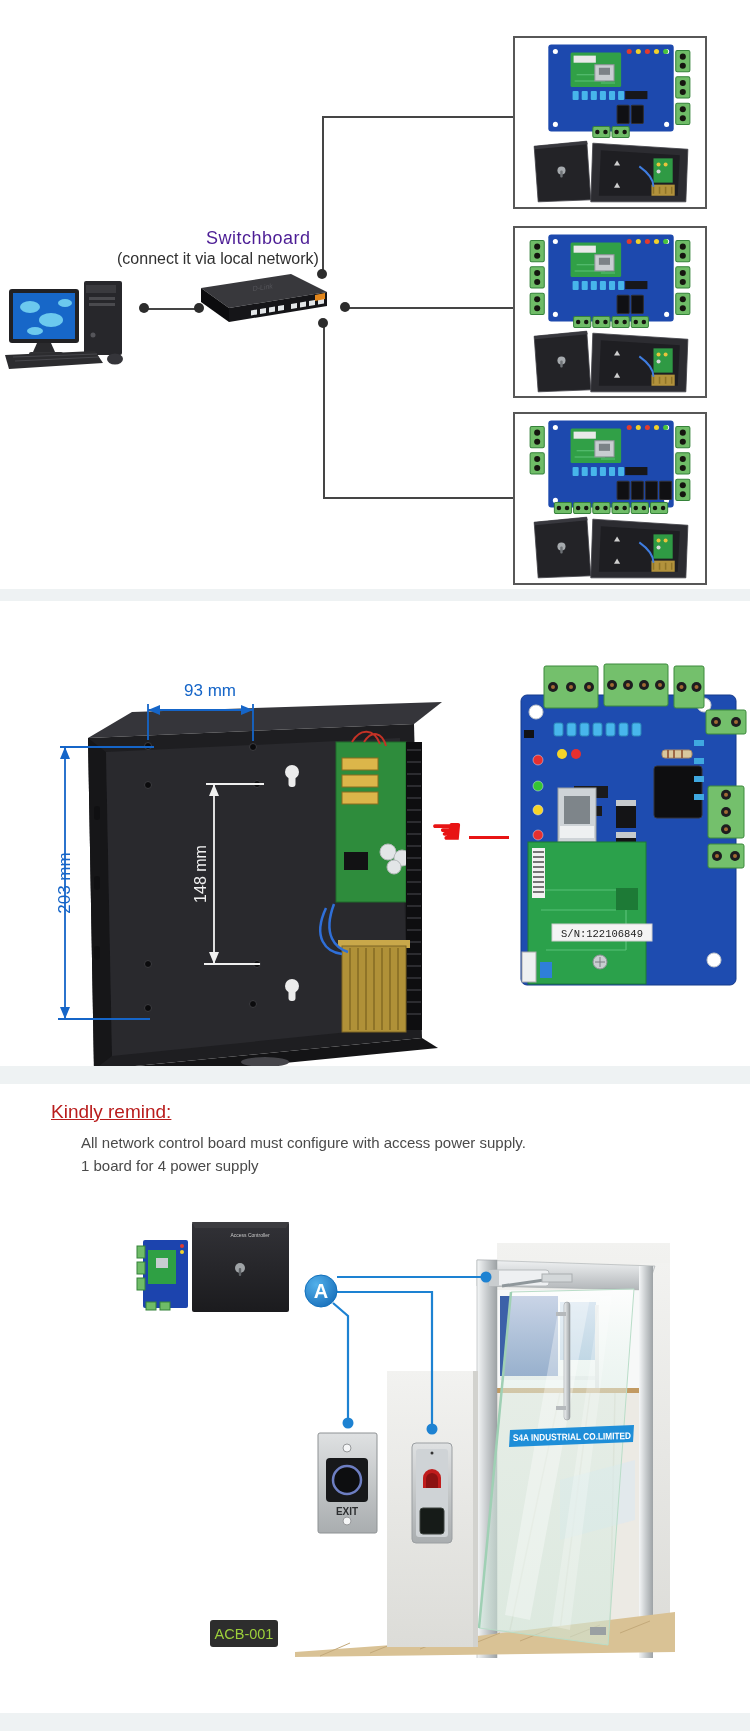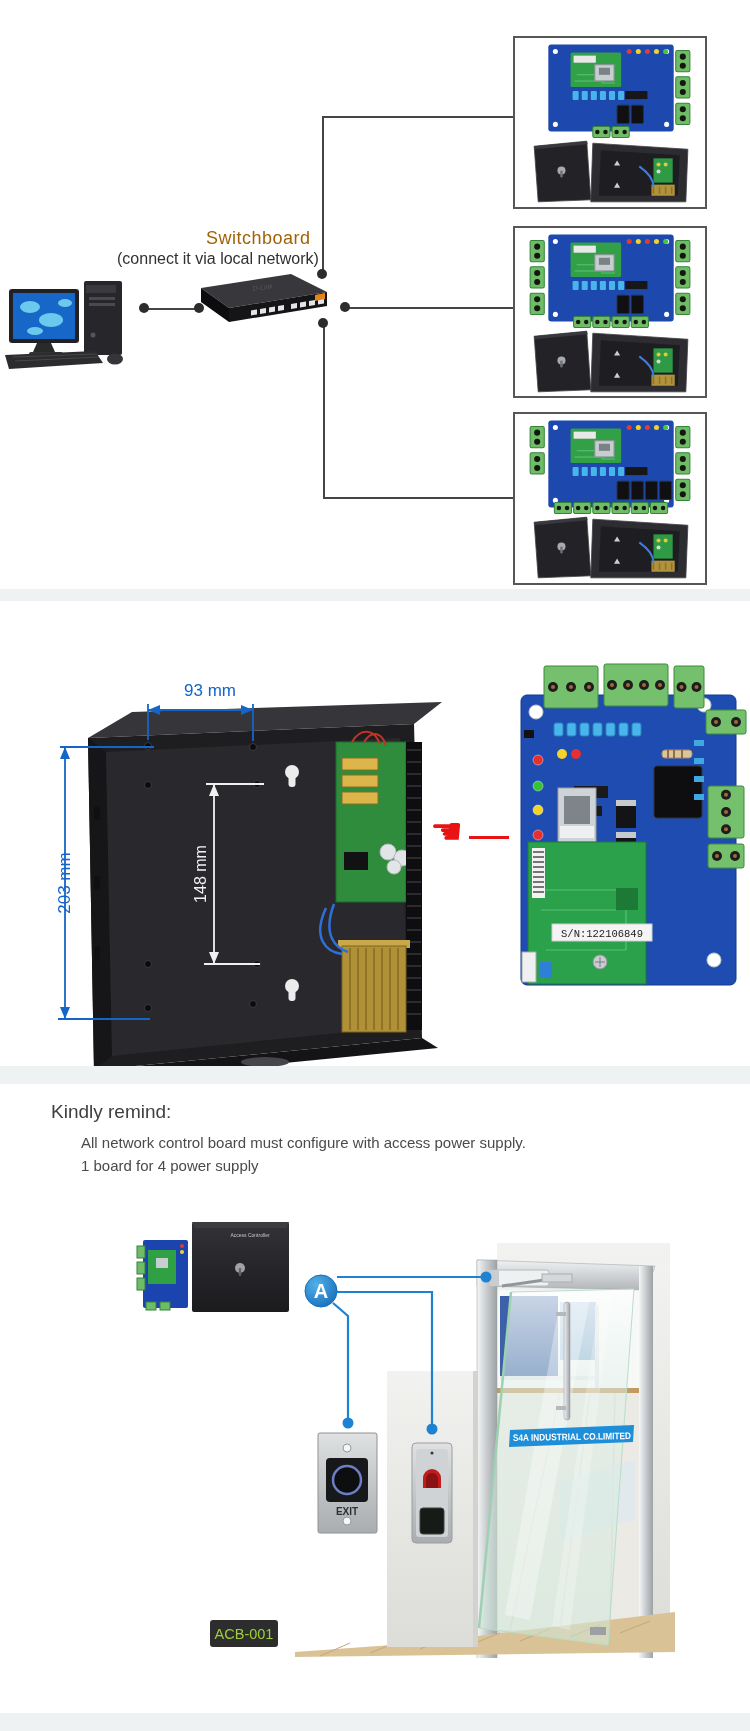--- a/index.html
+++ b/index.html
@@ -5,21 +5,21 @@
   html,body{margin:0;padding:0;background:#fff;}
   #stage{position:relative;width:750px;height:1731px;background:#ffffff;
          font-family:"Liberation Sans",sans-serif;overflow:hidden;}
   #stage svg text{font-family:"Liberation Sans",sans-serif;}
   .abs{position:absolute;}
   .net-line{position:absolute;background:#454545;}
   .net-dot{position:absolute;width:10px;height:10px;border-radius:50%;background:#2c2c2c;}
   .pbox{position:absolute;left:513px;width:194px;border:2px solid #575757;background:#fff;box-sizing:border-box;padding-top:2px;}
   .pbox svg{display:block;margin:0 auto;}
   .band{position:absolute;left:0;width:750px;background:#eef2f3;}
-  #sb-title{left:206px;top:228px;font-size:18px;color:#a16207;letter-spacing:0.5px;}
+  #sb-title{left:206px;top:228px;font-size:18px;color:#4c1d95;letter-spacing:0.5px;}
   #sb-sub{left:117px;top:250px;font-size:16px;color:#303030;}
   #remind-h{left:51px;top:1101px;font-size:19px;}
   .remind-line{left:51px;font-size:15px;color:#4a4a4a;margin-left:30px;}
   #caption{left:50px;top:1685px;font-size:15.3px;color:#3e3e3e;}
   #red-hand{left:430px;top:813px;font-size:37px;line-height:37px;}
 </style>
 </head>
 <body>
 
 <div id="stage">
@@ -524,21 +524,21 @@
         <rect x="86" y="334" width="100" height="17" fill="#f4f4f4" stroke="#d0d0d0"></rect>
         <text x="136" y="347" text-anchor="middle" font-size="10.5" fill="#1c1c1c" style="font-family:'Liberation Mono',monospace">S/N:122106849</text>
         <circle cx="134" cy="372" r="7" fill="#c9cdd1" stroke="#8e9296"></circle>
         <path d="M129,372 h10 M134,367 v10" stroke="#7a7e82"></path>
         <rect x="56" y="362" width="14" height="30" fill="#eef0f1" stroke="#aaa"></rect>
         <rect x="74" y="372" width="12" height="16" fill="#2f7fd8"></rect>
       </svg></div>
 
   <div class="band" style="top:1066px;height:18px"></div>
 
-  <div class="abs" id="remind-h" style="color: #404040;">Kindly remind:</div>
+  <div class="abs" id="remind-h" style="color: #b91c1c; text-decoration: underline;">Kindly remind:</div>
   <div class="abs remind-line" style="top:1134px">All network control board must configure with access power supply.</div>
   <div class="abs remind-line" style="top:1157px">1 board for 4 power supply</div>
 
   <div class="abs" id="scene" style="left:90px;top:1100px;width:600px;height:558px"><svg width="600" height="558" viewBox="0 0 600 558">
   <defs>
     <linearGradient id="g1" x1="0" y1="0" x2="1" y2="0">
             <stop offset="0" stop-color="#f4f6f7"></stop>
             <stop offset="0.5" stop-color="#c7cbcd"></stop>
             <stop offset="1" stop-color="#9da2a5"></stop>
           </linearGradient>

